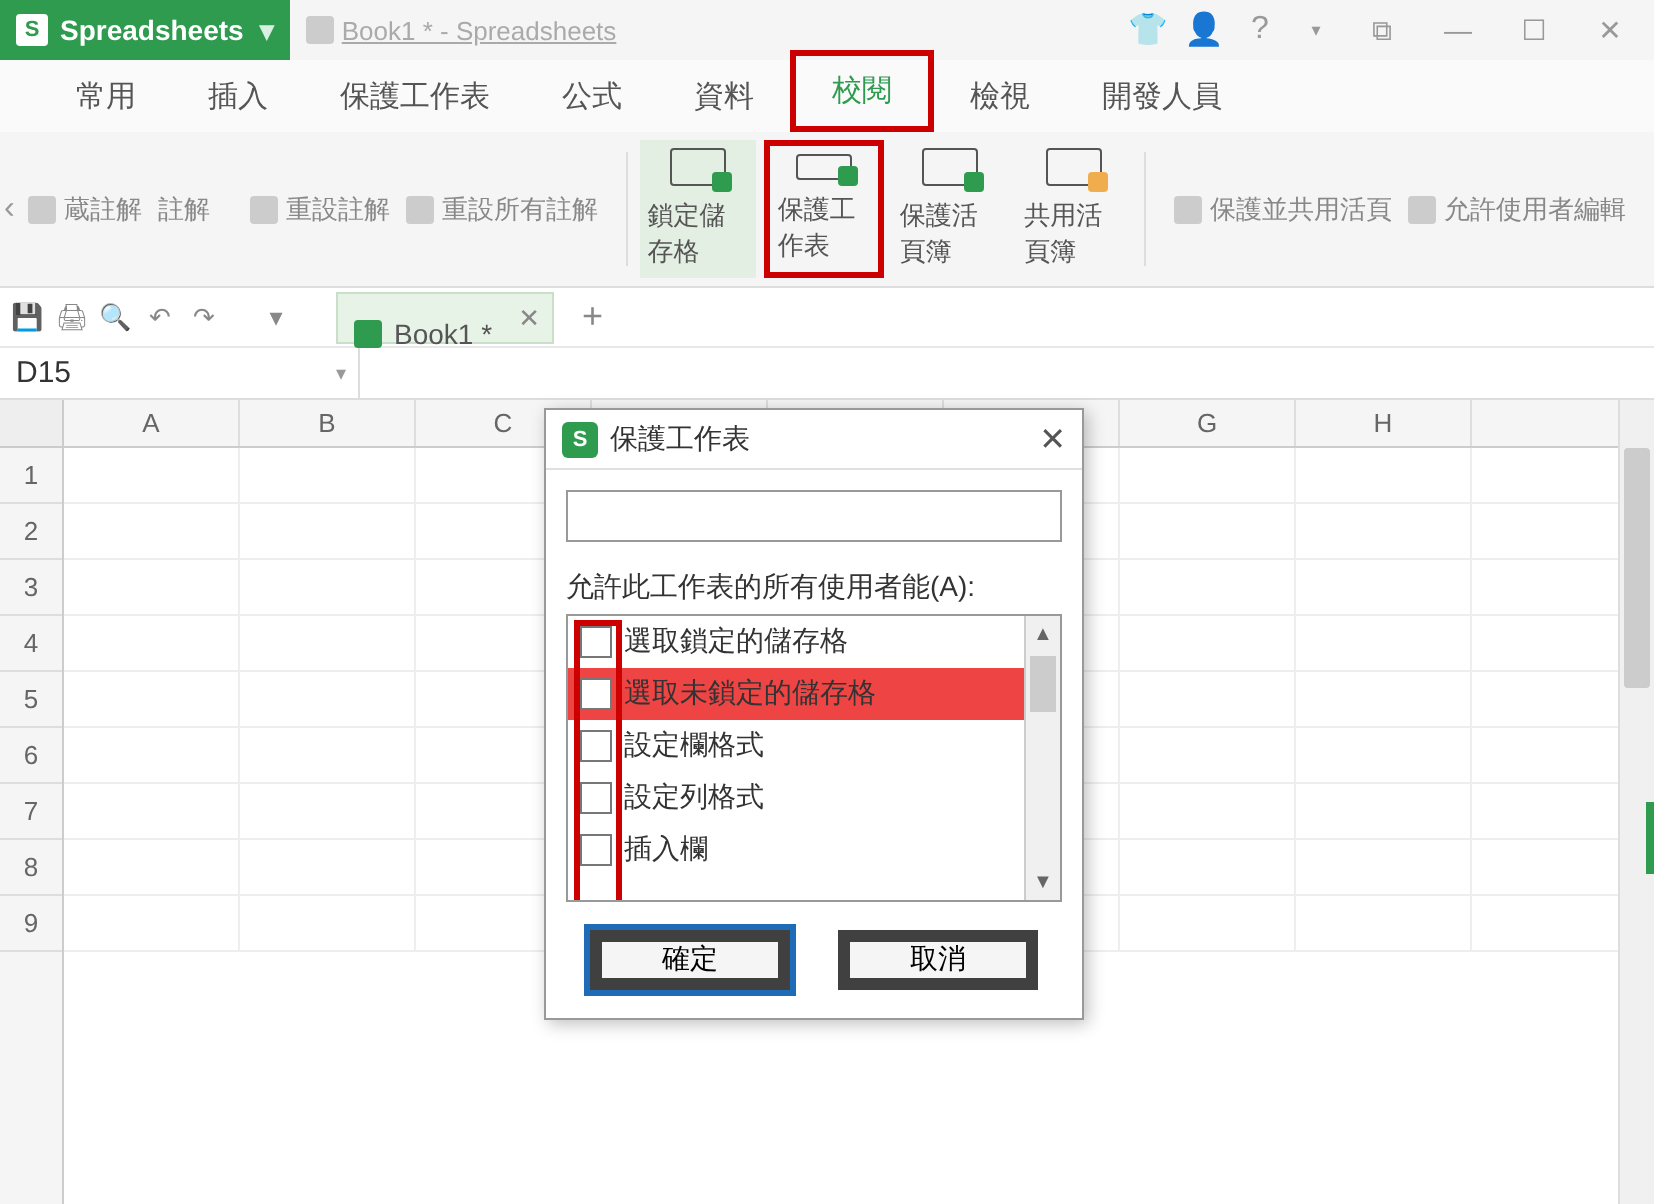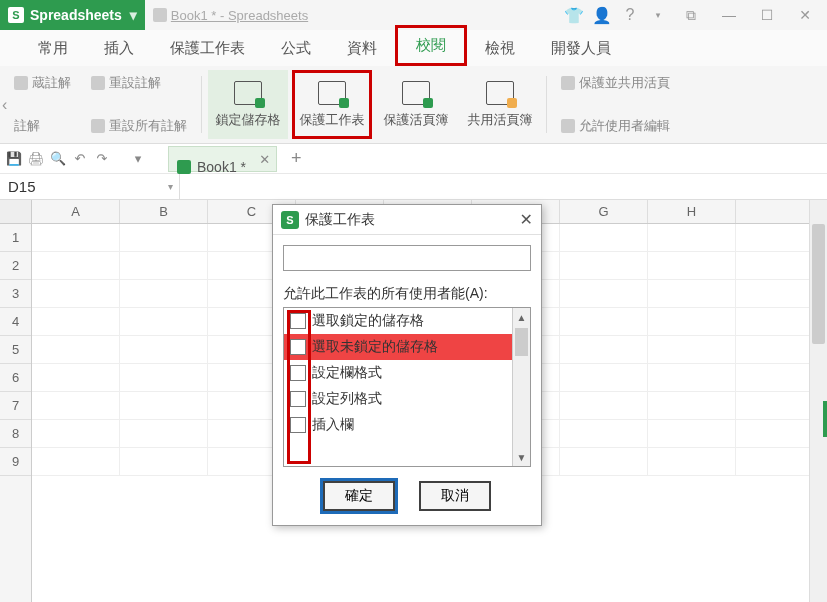--- a/index.html
+++ b/index.html
@@ -16,21 +16,21 @@
 .title-right .ic { width: 18px; height: 18px; display: inline-flex; align-items: center; justify-content: center; }
 .title-right .wbtn { width: 28px; height: 28px; display: flex; align-items: center; justify-content: center; cursor: pointer; font-size: 14px; }
 
 
 .menubar { height: 36px; background: #fafafa; display: flex; align-items: flex-end; padding: 0 20px; gap: 0; }
 .menutab { padding: 8px 18px; color: #555; font-size: 15px; cursor: pointer; }
 .menutab.active { border: 3px solid #c00; color: #2e9b4f; }
 
 
 .ribbon { height: 78px; background: #f5f5f5; border-bottom: 1px solid #ddd; display: flex; align-items: stretch; padding: 4px 6px; gap: 4px; position: relative; overflow: hidden; }
-.rgroup { display: flex; flex-direction: column; justify-content: space-between; padding: 2px 4px; }
+.rgroup { display: flex; flex-direction: row; justify-content: center; padding: 2px 4px; }
 .rgroup .rbtn { display: flex; align-items: center; gap: 4px; color: #888; font-size: 13px; padding: 2px 4px; cursor: pointer; white-space: nowrap; }
 .rgroup .rbtn .ri { width: 14px; height: 14px; background: #ccc; border-radius: 2px; display: inline-block; }
 .vsep { width: 1px; background: #ddd; margin: 6px 2px; }
 .bigbtn { display: flex; flex-direction: column; align-items: center; justify-content: center; width: 80px; padding: 4px; cursor: pointer; font-size: 13px; color: #555; }
 .bigbtn.sel { background: #e3efe3; }
 .bigbtn.hl { border: 3px solid #c00; }
 .bigbtn .bicon { width: 28px; height: 24px; border: 1.5px solid #555; border-radius: 2px; position: relative; margin-bottom: 6px; }
 .bigbtn .bicon::before { content: ""; position: absolute; right: -4px; bottom: -4px; width: 10px; height: 10px; background: #2e9b4f; border-radius: 2px; }
 .bigbtn.share .bicon::before { background: #f0ad4e; }
 .ribbon .arrow-left { position: absolute; left: 2px; top: 50%; transform: translateY(-50%); color: #999; cursor: pointer; }
@@ -67,31 +67,31 @@
 
 .dialog { position: absolute; left: 272px; top: 204px; width: 270px; background: #fff; border: 1px solid #999; box-shadow: 2px 2px 8px rgba(0,0,0,.25); }
 .dlg-title { height: 30px; background: #fff; border-bottom: 1px solid #e0e0e0; display: flex; align-items: center; padding: 0 8px; }
 .dlg-title .di { width: 18px; height: 18px; background: #2e9b4f; border-radius: 3px; margin-right: 6px; display: flex; align-items: center; justify-content: center; color: #fff; font-size: 11px; font-weight: bold; }
 .dlg-title .tt { font-size: 14px; color: #333; }
 .dlg-title .close { margin-left: auto; font-size: 16px; color: #555; cursor: pointer; }
 .dlg-body { padding: 10px 10px 0 10px; }
 .dlg-body .lbl { font-size: 14px; color: #333; margin-bottom: 4px; }
 .dlg-body input.pwd { width: 100%; height: 26px; border: 1px solid #999; padding: 0 4px; }
 .dlg-body .lbl2 { margin-top: 14px; }
-.permlist { border: 1px solid #999; height: 160px; margin-top: 4px; position: relative; overflow: hidden; }
+.permlist { border: 1px solid #999; height: 144px; margin-top: 4px; position: relative; overflow: hidden; }
 .permlist .inner { position: absolute; left: 0; right: 18px; top: 0; bottom: 0; overflow: hidden; }
 .permlist .item { height: 26px; display: flex; align-items: center; padding-left: 6px; font-size: 14px; color: #333; }
 .permlist .item.hover { background: #ef4444; }
 .permlist .item .cb { width: 16px; height: 16px; border: 1px solid #777; margin-right: 6px; background: #fff; }
 .permlist .redbox { position: absolute; left: 3px; top: 2px; width: 24px; height: 154px; border: 3px solid #c00; pointer-events: none; }
 .permlist .sb { position: absolute; right: 0; top: 0; bottom: 0; width: 18px; background: #f0f0f0; border-left: 1px solid #ccc; }
 .permlist .sb .ar { height: 18px; display: flex; align-items: center; justify-content: center; font-size: 10px; color: #666; }
 .permlist .sb .tr { position: absolute; top: 20px; left: 2px; right: 2px; height: 28px; background: #ccc; }
 .dlg-btns { display: flex; justify-content: center; gap: 24px; padding: 14px 0; }
-.dlg-btns button { width: 72px; height: 30px; border: 2px solid #404040; background: #f5f5f5; font-size: 14px; cursor: pointer; }
+.dlg-btns button { width: 100px; height: 30px; border: 6px solid #404040; background: #f5f5f5; font-size: 14px; cursor: pointer; }
 .dlg-btns button.ok { outline: 3px solid #1e6bb8; }
 </style>
 </head>
 <body>
 
 <div class="titlebar">
   <div class="app-logo">
     <span class="s-icon">S</span>
     <span>Spreadsheets</span>
     <span class="dd">▾</span>

